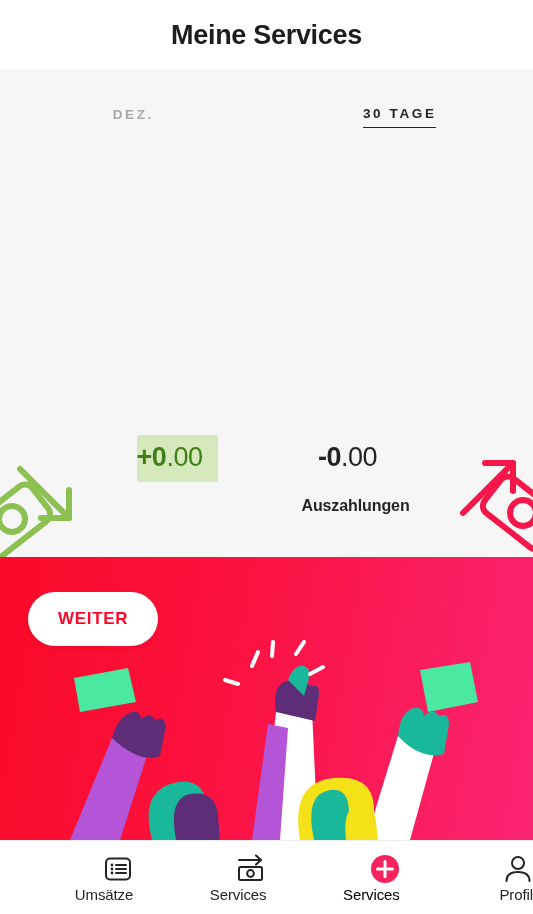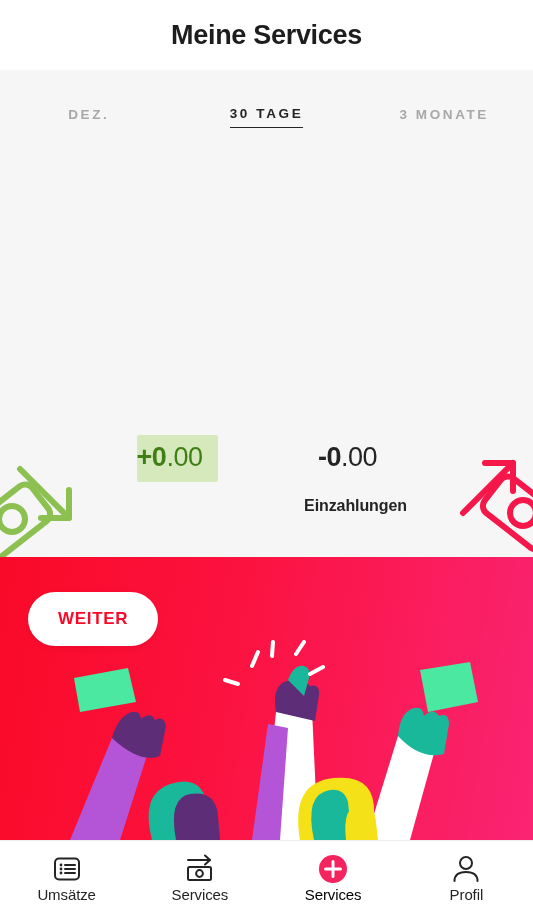--- a/index.html
+++ b/index.html
@@ -78,21 +78,21 @@
     box-shadow:0 2px 5px rgba(120,0,20,.12);
   }
   .promo-art { position:absolute; left:0; bottom:0; width:533px; height:200px; z-index:1; }
 
   
   .bottomnav {
     flex:0 0 auto; height:74px; background:#ffffff;
     display:flex; align-items:center; border-top:1px solid #ececec;
   }
   .nav-item {
-    flex:1; display:flex; flex-direction:column; align-items:center;
+    flex:1; display:flex; flex-direction:column; align-items:flex-end;
     justify-content:center; gap:1px; cursor:pointer;
   }
   .nav-icon { height:32px; display:flex; align-items:center; justify-content:center; }
   .nav-label { font-size:15px; color:#242424; letter-spacing:-0.1px; }
   .nav-item.active .nav-label { color:#000000; }
 </style>
 </head>
 <body>
 
 <div class="app">
@@ -100,23 +100,20 @@
   <div class="header">
     <div class="header-title">Meine Services</div>
   </div>
 
   <div class="period-bar">
     <div class="period-tab">
       <span class="lbl">DEZ.</span>
     </div>
     <div class="period-tab active">
       <span class="lbl">30 TAGE</span>
-    </div>
-    <div class="period-tab">
-      <span class="lbl">3 MONATE</span>
     </div>
   </div>
 
   <div class="chart-area"></div>
 
   <div class="summary">
 
     <span class="deco left">
       <svg width="112" height="104" viewBox="0 0 112 104" fill="none">
         <rect x="2" y="42" width="74" height="44" rx="9" transform="rotate(-38 39 64)" stroke="#8cc152" stroke-width="6"></rect>
@@ -133,21 +130,21 @@
         </div>
       </div>
     </div>
 
     <div class="summary-col">
       <div class="amount-wrap">
         <div class="amount">
           <span class="major">-0</span><span class="minor">.00</span>
         </div>
       </div>
-      <div class="sum-label">Einzahlungen</div>
+      <div class="sum-label">Auszahlungen</div>
     </div>
 
     <span class="deco right">
       <svg width="112" height="110" viewBox="0 0 112 110" fill="none">
         <rect x="34" y="40" width="74" height="44" rx="9" transform="rotate(38 71 62)" stroke="#f5174a" stroke-width="6"></rect>
         <circle cx="72" cy="62" r="13" stroke="#f5174a" stroke-width="6"></circle>
         <path d="M12 62 L62 12" stroke="#f5174a" stroke-width="6" stroke-linecap="round"></path>
         <path d="M34 12 L62 12 L62 40" stroke="#f5174a" stroke-width="6" stroke-linecap="round" stroke-linejoin="round"></path>
       </svg>
     </span>

